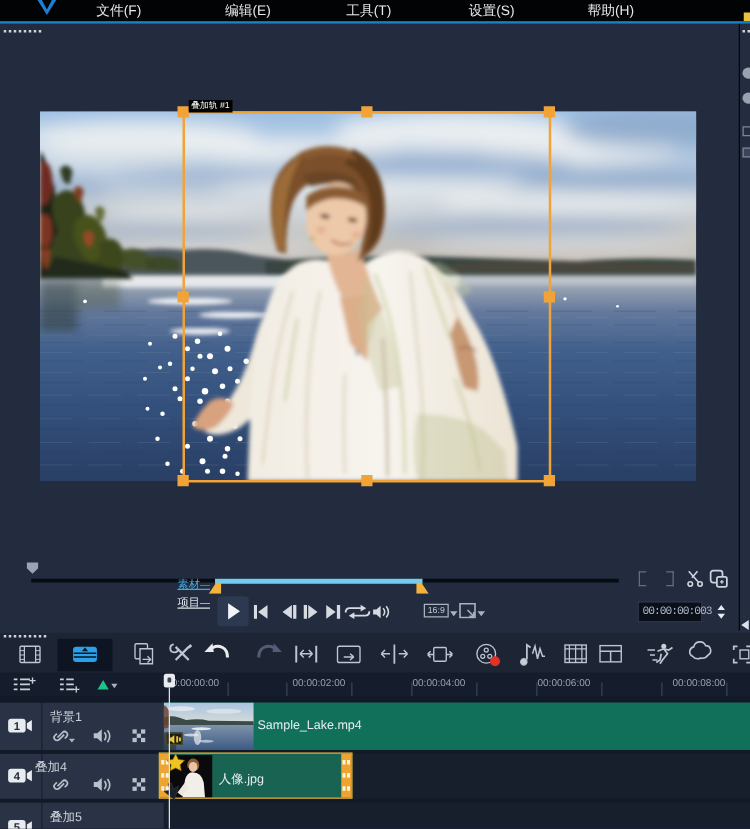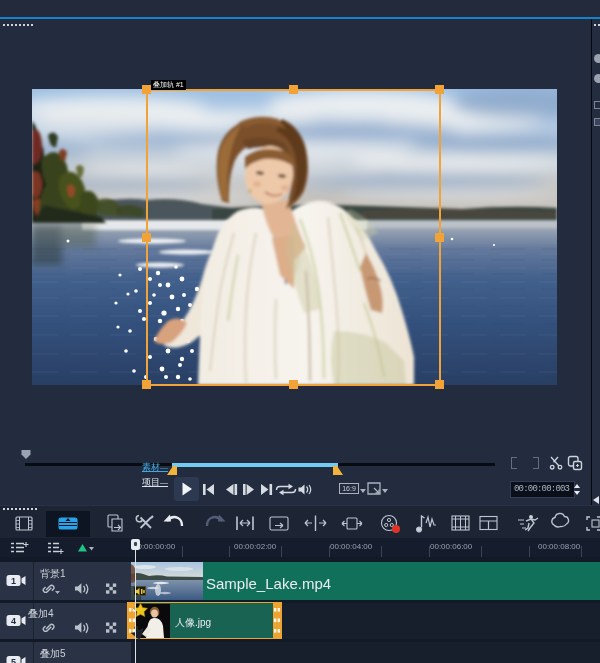--- a/index.html
+++ b/index.html
@@ -30,37 +30,48 @@
 .handle { position:absolute; width:9px; height:9px; background:#f2a338; }
 #sellabel { left:151px; top:80px; height:10px; background:#000; color:#fff;
   font-size:7px; line-height:10px; padding:0 2px; white-space:nowrap; }
 
 
 #seektrack { left:25px; top:463px; width:470px; height:3px; background:#070b12; }
 #trimbar { left:172px; top:463px; width:166px; height:4px; background:#72cbf2; }
 
 
 .lbl { font-size:9px;text-decoration:underline; }
-#timecode { left:510px; top:481px; width:65px; height:17px; background:#0a0f1a;
+#timecode { left:510px; top:481px; width:52px; height:17px; background:#0a0f1a;
   border:1px solid #343e56; color:#aab3c2; font-size:9px;
   font-family:"Liberation Mono",monospace; line-height:15px; text-align:left;
   padding-left:3px; letter-spacing:-0.8px;}
 
 
 #toolbar { left:0; top:505px; width:600px; height:33px; background:#1d2534; border-top:1px solid #273147; }
 #ruler { left:0; top:538px; width:600px; height:19px; background:#151c2b; color:#99a1b0; font-size:8px; }
 #tracks { left:0; top:557px; width:600px; height:106px; background:#171e2c; }
 
 .trackhdr { position:absolute; left:0; width:131px; background:#2a3345; }
 .tname { position:absolute; left:40px; top:5px; color:#cdd2da; font-size:10px; }
 </style>
 </head>
 <body>
 <div id="app">
   
+  <div id="menubar" class="abs">
+    <svg class="abs" style="left:29px;top:0px" width="17" height="14" viewBox="0 0 17 14">
+      <path d="M1 0 L8.5 12 L16 0 L12.5 0 L8.5 7.5 L4.5 0 Z" fill="#1d7fd4"></path>
+    </svg>
+    <span class="mi" style="left:77px">文件(F)</span>
+    <span class="mi" style="left:180px">编辑(E)</span>
+    <span class="mi" style="left:277px">工具(T)</span>
+    <span class="mi" style="left:375px">设置(S)</span>
+    <span class="mi" style="left:470px">帮助(H)</span>
+    <div class="abs" style="left:595px;top:10px;width:5px;height:7px;background:#e8c43c"></div>
+  </div>
   <div id="blueline" class="abs"></div>
   <div id="mainbg" class="abs"></div>
   <div id="rightline" class="abs"></div>
   <div id="rightsliver" class="abs"></div>
 
   
   <div class="abs grip" style="left:3px;top:24px;width:40px">
     <i></i><i></i><i></i><i></i><i></i><i></i><i></i><i></i>
   </div>
   
@@ -569,21 +580,21 @@
     <rect x="0" y="24" width="10" height="14" fill="#2c3830" opacity="0.7"></rect>
     <path d="M0 2 q4 2 5 8 l-1 10 l-4 1 Z" fill="#6a4430" opacity="0.85"></path>
     <ellipse cx="27" cy="28" rx="3" ry="6" fill="#e8ecf0" opacity="0.7"></ellipse>
   </svg>
   <div class="abs" style="left:133px;top:586px;width:13px;height:10px;background:#1a1d10;border:1px solid #4a4a28"></div>
   <svg class="abs" style="left:135px;top:588px" width="10" height="7" viewBox="0 0 10 7">
     <path d="M0 2 h2 l2.5 -2 v7 l-2.5 -2 h-2 Z" fill="#e8c43c"></path>
     <rect x="6" y="1" width="1.5" height="5" fill="#e8c43c"></rect>
       <rect x="8.2" y="2" width="1.5" height="3" fill="#e8c43c"></rect>
   </svg>
-  <div class="abs" style="left:206px;top:575px;color:#e8ecf0;font-size:15px">Sample_Lake.mp4</div>
+  <div class="abs" style="left:206px;top:575px;color:#e8ecf0;font-size:10px">Sample_Lake.mp4</div>
 
   
   <div class="abs" style="left:127px;top:602px;width:155px;height:37px;background:#186352;border:1.5px solid #eda431"></div>
   <div class="abs" style="left:128px;top:603px;width:8px;height:35px;background:#eda431"></div>
   <svg class="abs" style="left:128px;top:603px" width="8" height="35" viewBox="0 0 8 35">
     <g fill="#fdf4e0">
         <rect x="1" y="5" width="2.4" height="3.6"></rect>
         <rect x="4.6" y="5" width="2.4" height="3.6"></rect>
     <rect x="1" y="15.5" width="2.4" height="3.6"></rect>
         <rect x="4.6" y="15.5" width="2.4" height="3.6"></rect>

